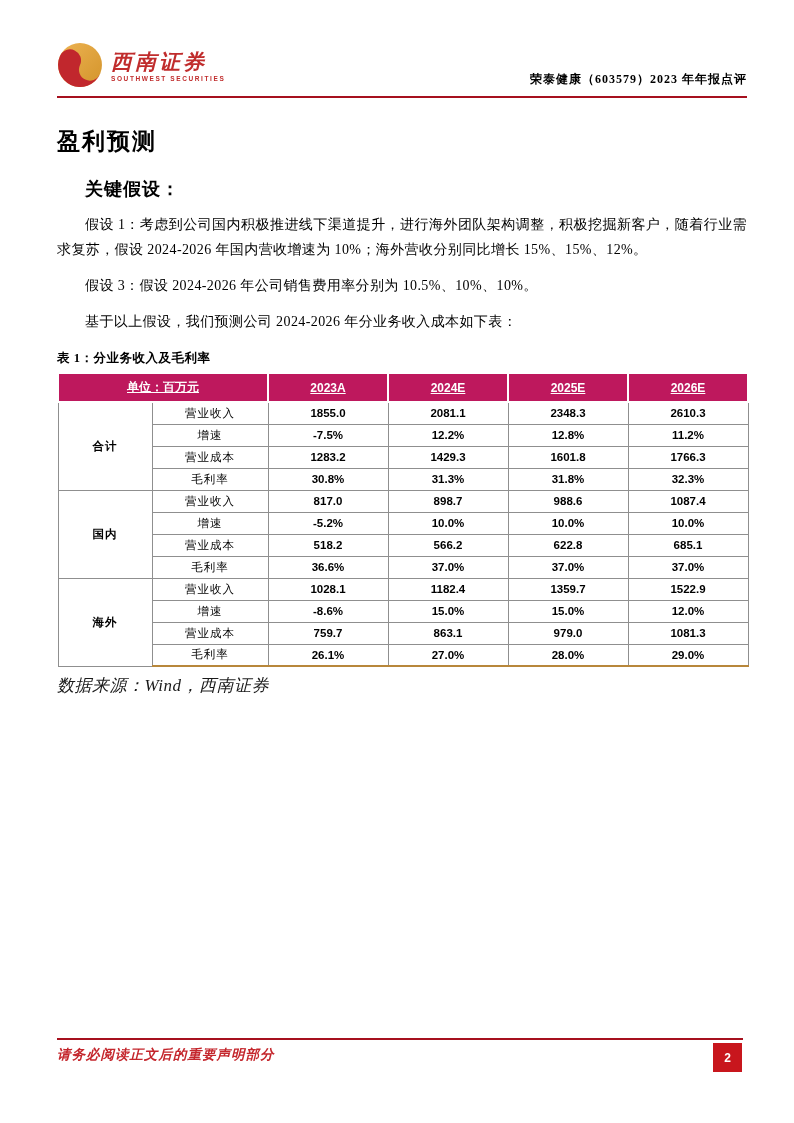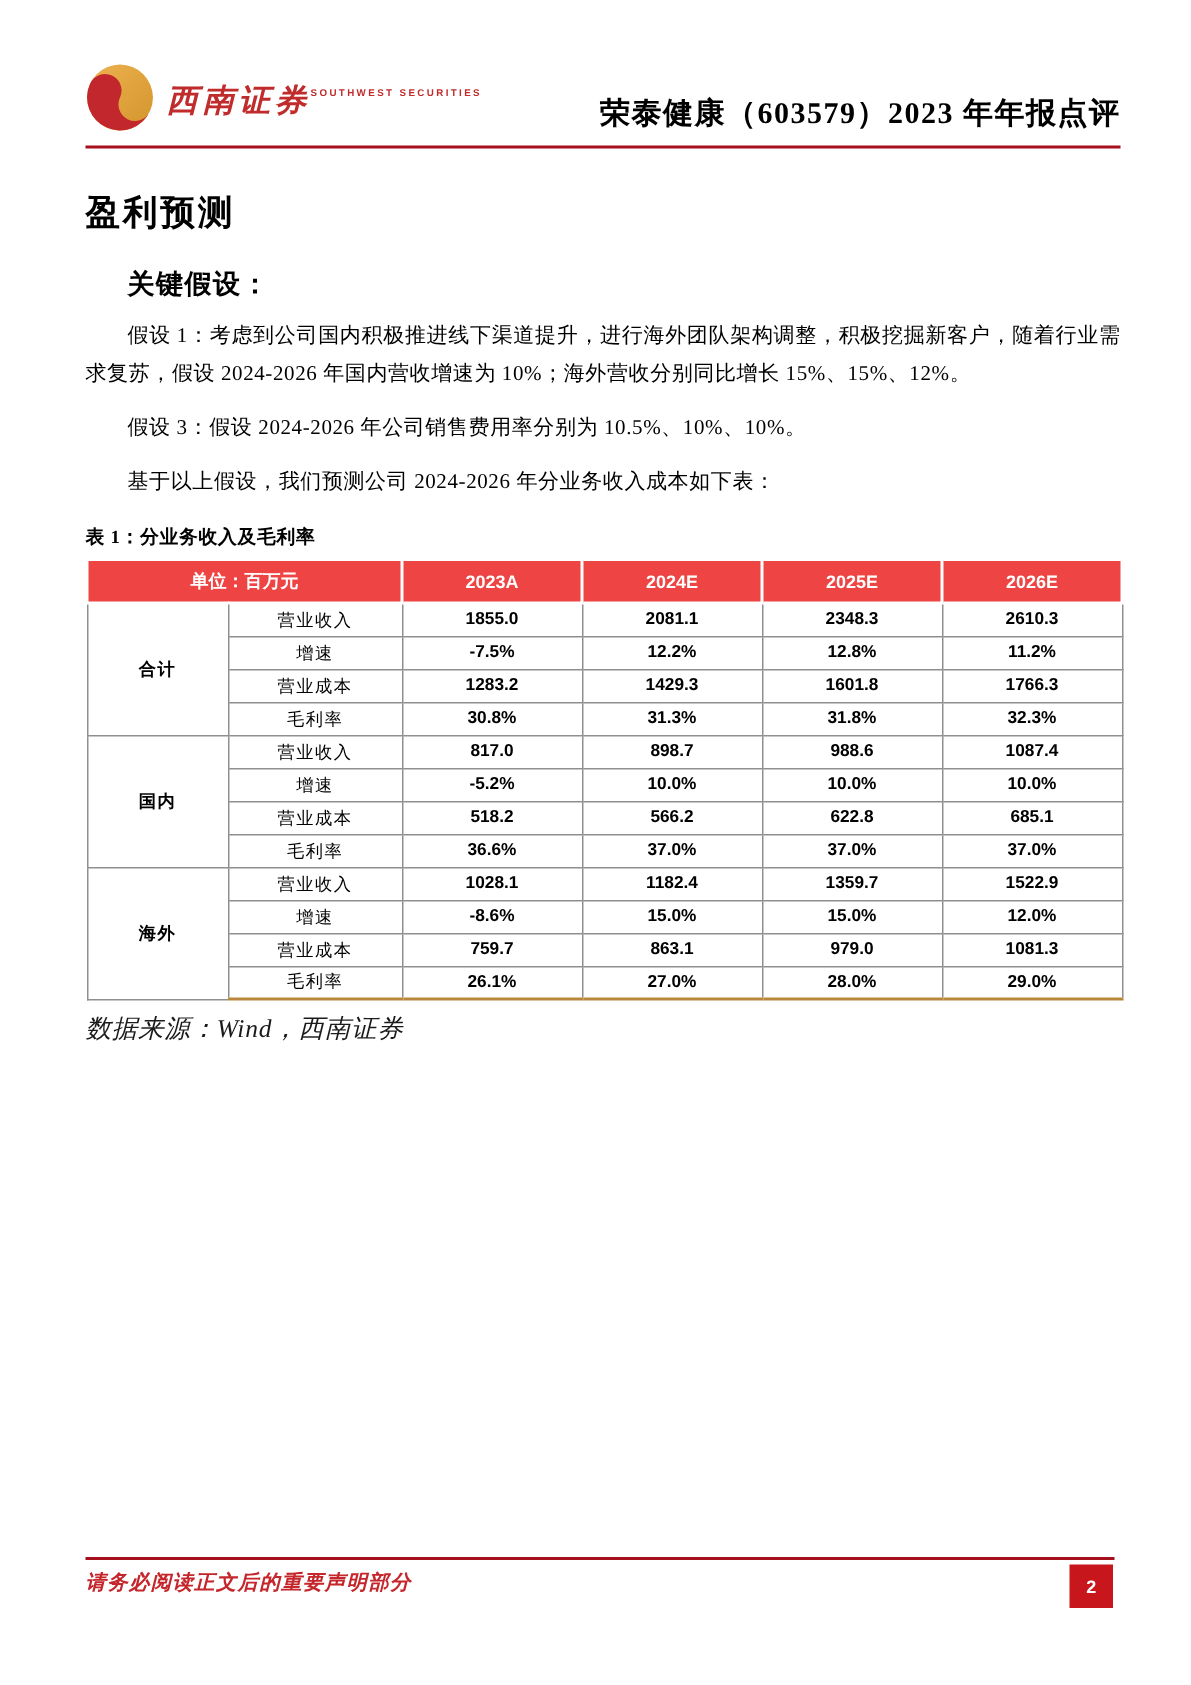--- a/index.html
+++ b/index.html
@@ -7,39 +7,39 @@
   body {
     width:794px; height:1123px; position:relative; overflow:hidden;
     font-family:"Liberation Serif","DejaVu Serif",serif; color:#000;
   }
   .page { position:absolute; inset:0; }
 
   
   .header { position:absolute; left:57px; right:47px; top:42px; }
   .header-row { display:flex; justify-content:space-between; align-items:flex-end; }
   .logo { display:flex; align-items:center; gap:8px; }
-  .logo-text { display:flex; flex-direction:row; line-height:1; }
+  .logo-text { display:flex; flex-direction:column; line-height:1; }
   .logo-cn { color:#C02C2C; font-size:21px; font-weight:bold; letter-spacing:3px; font-style:italic; }
   .logo-en { color:#C02C2C; font-size:6.5px; font-family:"Liberation Sans",sans-serif; letter-spacing:1.6px; margin-top:3px; font-weight:bold; }
-  .report-title { font-size:20px; font-weight:bold; letter-spacing:1px; padding-bottom:4px; }
+  .report-title { font-size:12px; font-weight:bold; letter-spacing:1px; padding-bottom:4px; }
   .header-rule { margin-top:4px; height:2px; background:#A6101E; }
 
   
   .main { position:absolute; left:57px; right:47px; top:126px; }
   .section-title { font-size:23px; font-weight:bold; letter-spacing:2px; margin-bottom:20px; }
   .assumptions-label { font-size:18px; font-weight:bold; margin-left:28px; margin-bottom:11px; letter-spacing:1px; }
   .para { font-size:14px; line-height:25px; text-indent:2em; text-align:justify; margin-bottom:11px; letter-spacing:0.4px; }
   .para.last { margin-bottom:16px; }
 
   
   .tbl-caption { font-size:12.5px; font-weight:bold; margin:11px 0 5px 0; letter-spacing:0.5px; }
   table.forecast { border-collapse:collapse; table-layout:fixed; width:690px; }
   table.forecast th {
-    background:#ef4444; color:#ffffff; font-family:"Liberation Sans","DejaVu Sans",sans-serif;
-    font-weight:bold; font-size:12px; height:29px; border:2px solid #ffffff; text-align:center;
+    background:#be185d; color:#ffffff; font-family:"Liberation Sans","DejaVu Sans",sans-serif;
+    font-weight:bold; font-size:12px; height:29px; border:2px solid #ffffff; text-align:center;text-decoration:underline;
   }
   table.forecast td {
     border:1px solid #8f8f8f; height:22px; text-align:center; vertical-align:middle;
     font-size:11.5px; padding:0 2px;
   }
   td.group-cell { font-weight:bold; letter-spacing:1px;font-family:Liberation Serif, serif; }
   td.metric-cell { letter-spacing:1px; }
   td.num-cell { font-family:"Liberation Sans","DejaVu Sans",sans-serif; font-weight:bold; font-size:11.5px;margin-left:47px; }
   table.forecast tr.grp-last td { border-bottom-width:1px; }
   table.forecast tbody tr:last-child td { border-bottom:2px solid #B8873B; }

